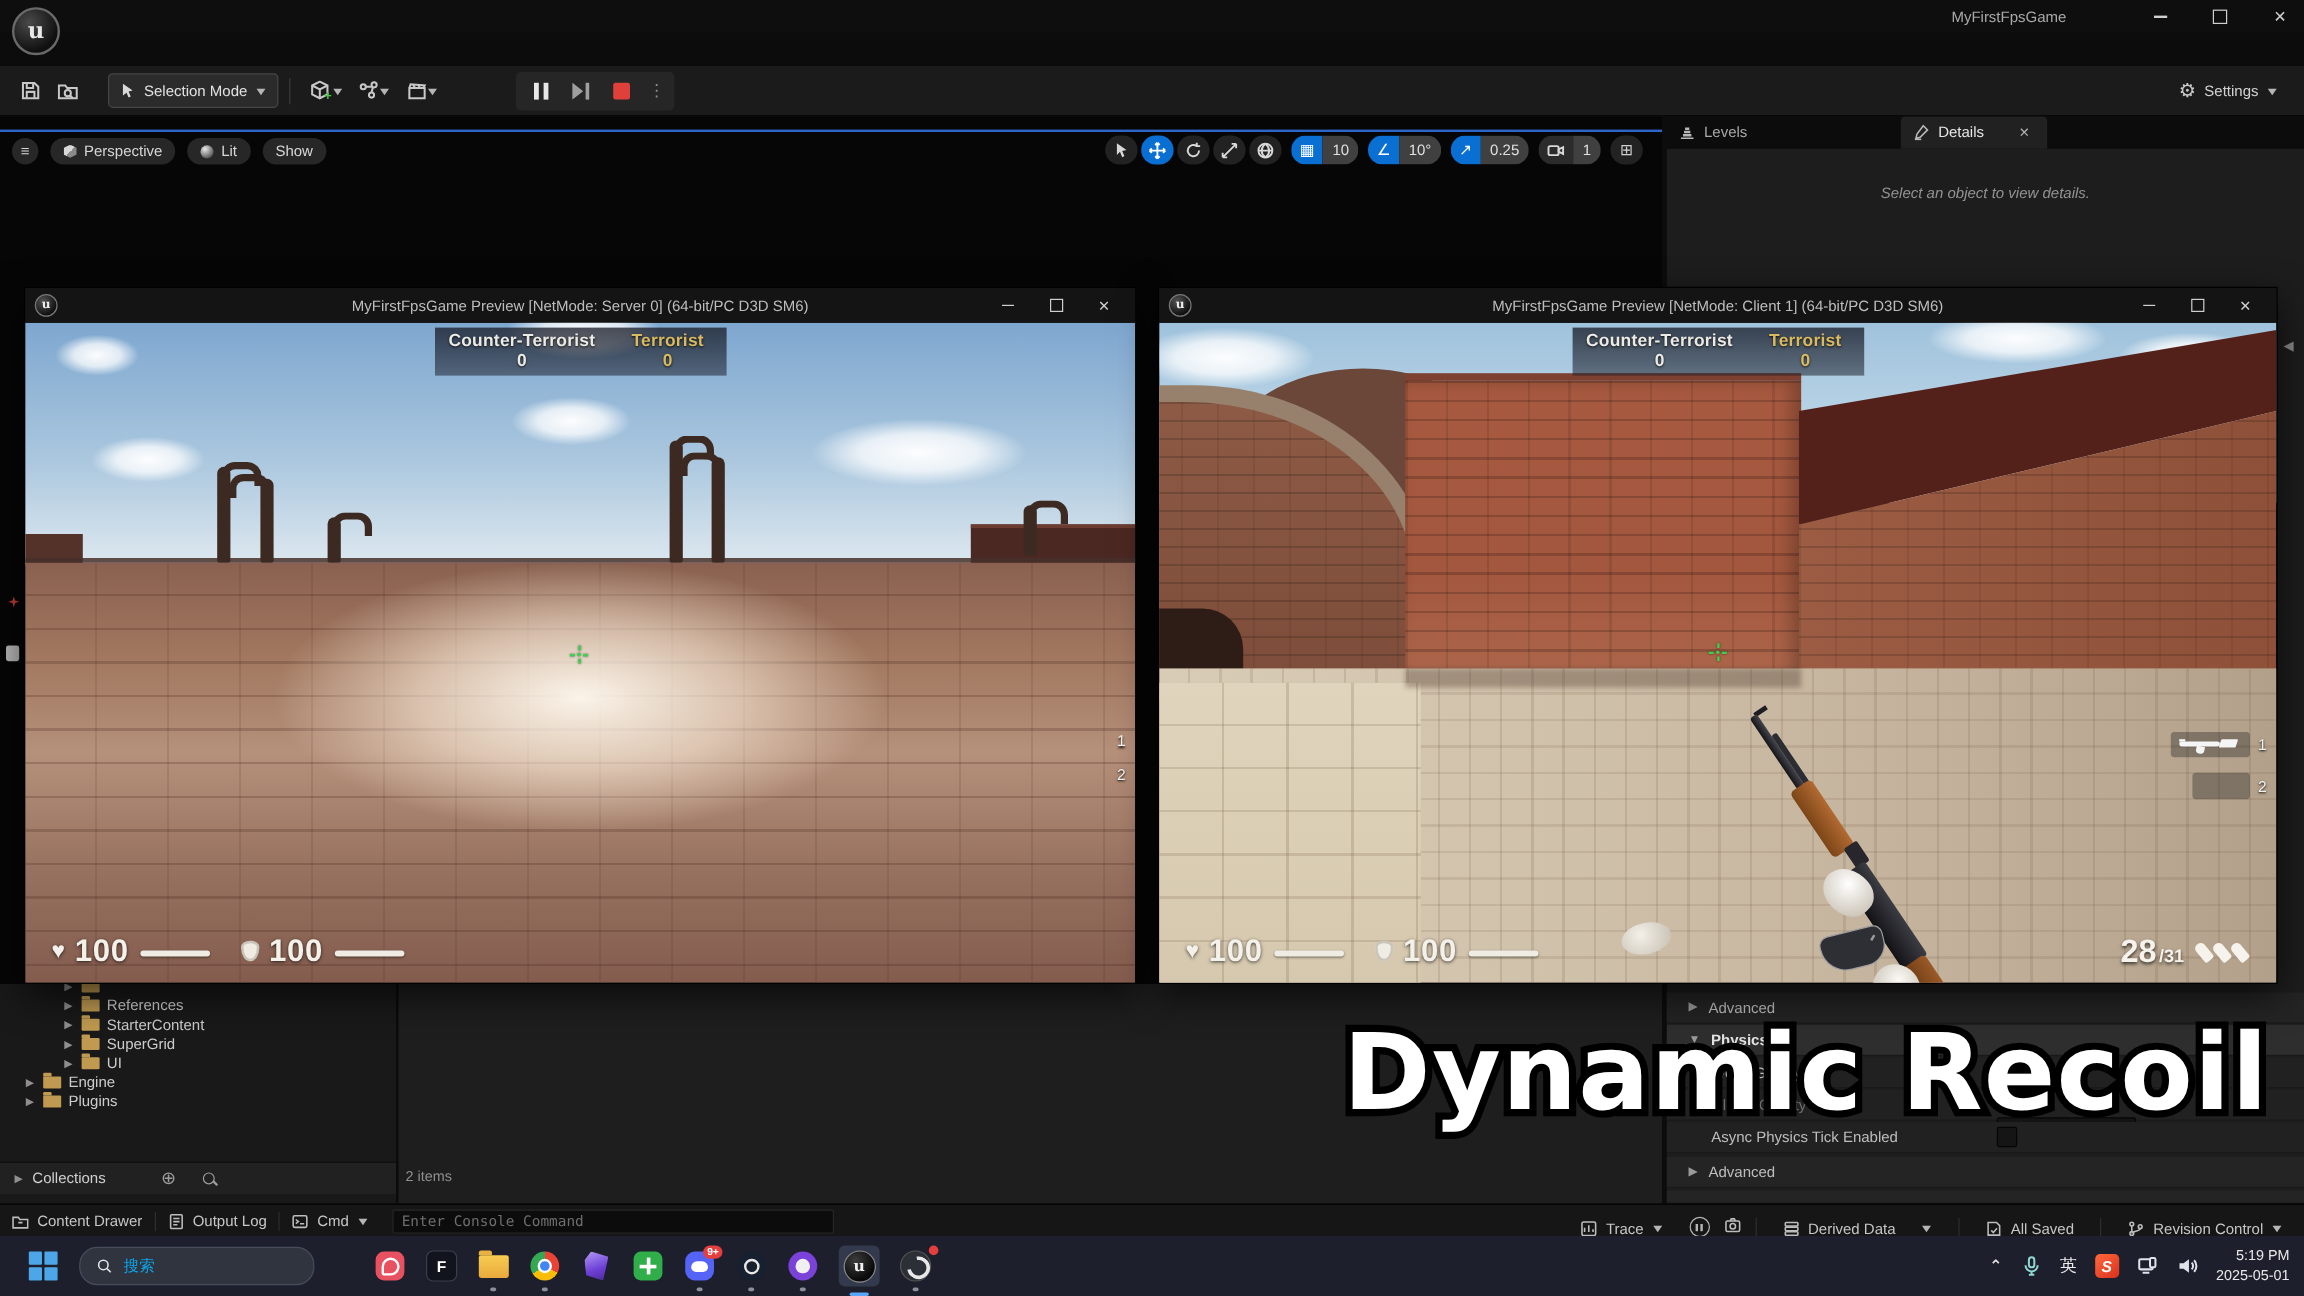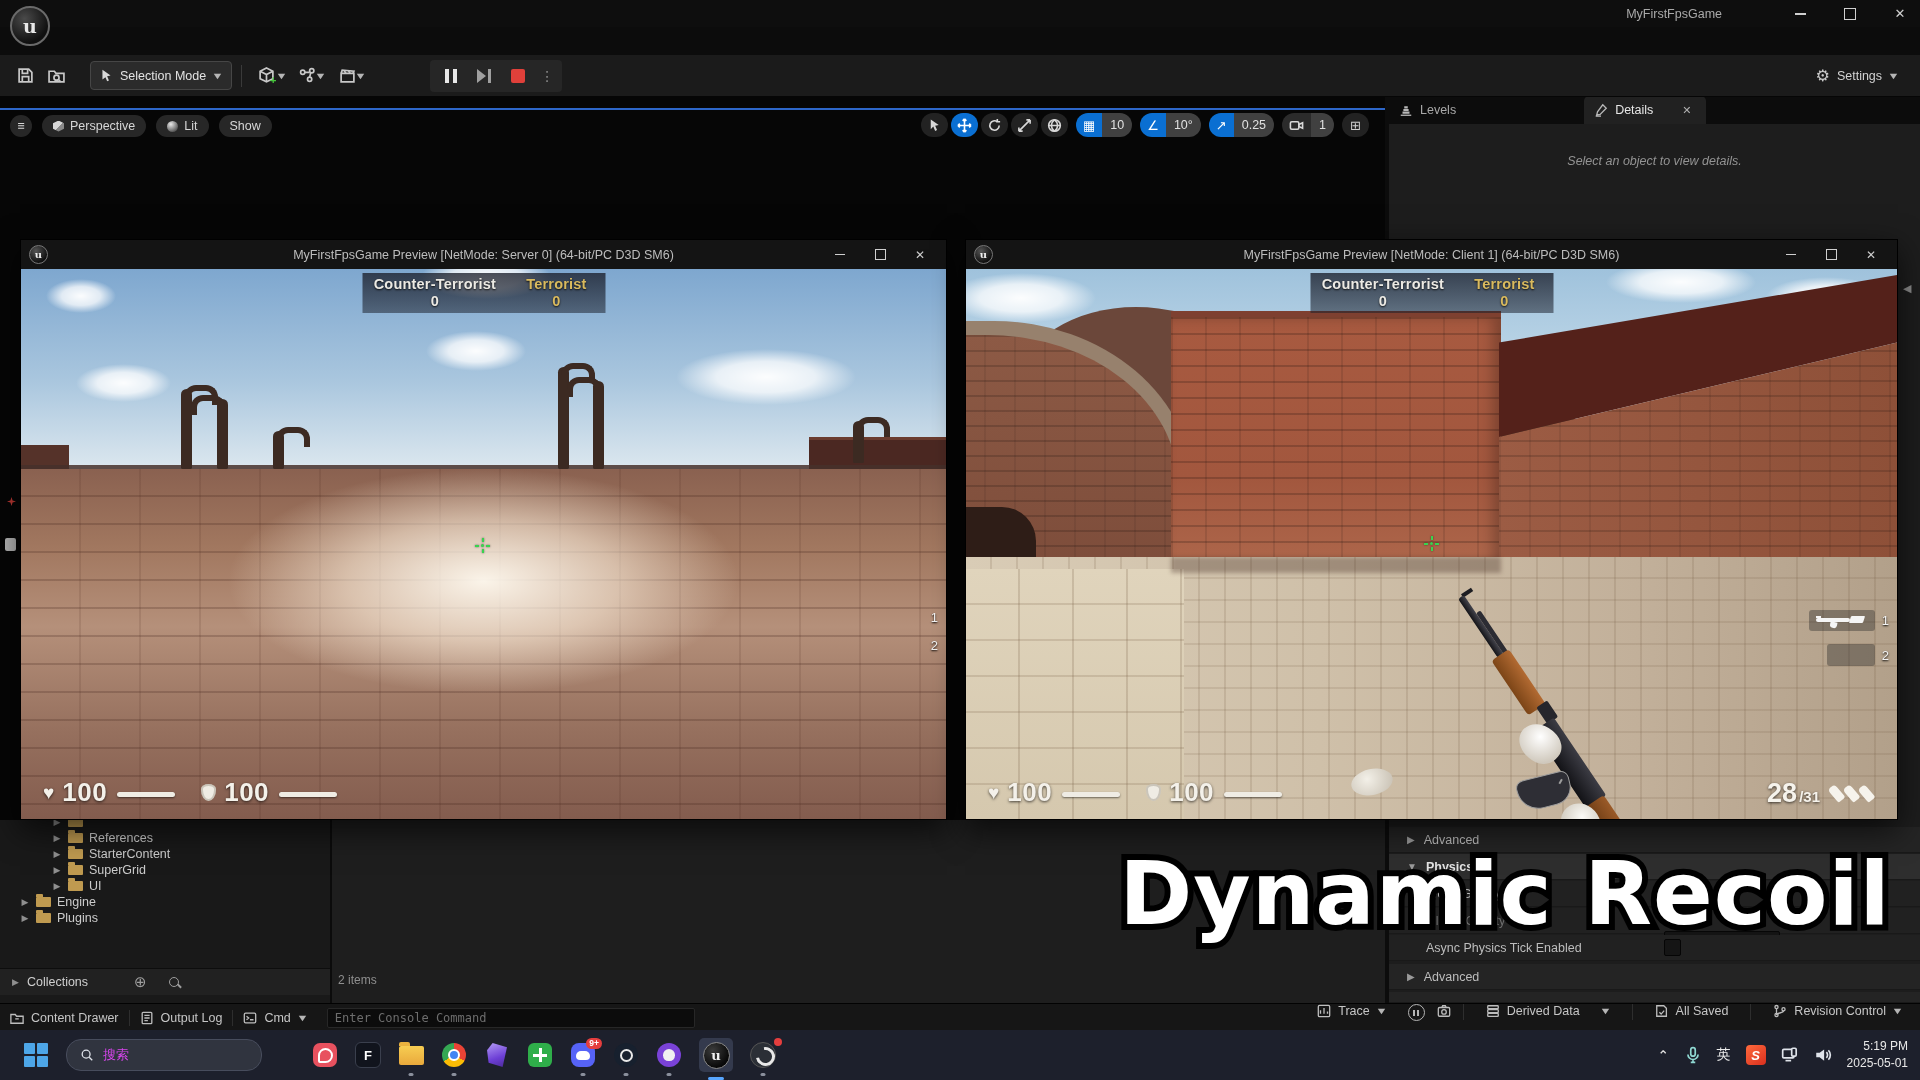--- a/index.html
+++ b/index.html
@@ -103,31 +103,31 @@
   .items-count{position:absolute;left:338px;top:153px;font-size:12px;color:#8f8f8f;}
 
   
   .statusbar{position:absolute;left:0;top:1003px;width:1920px;height:27px;background:#161616;border-top:1px solid #020202;
     display:flex;align-items:center;z-index:10;font-size:12.5px;color:#c6c6c6;}
   .sb-item{display:flex;align-items:center;gap:7px;padding:0 10px;}
   .sb-sep{width:1px;height:16px;background:#2e2e2e;}
   .console{margin-left:10px;width:352px;height:18px;background:#0c0c0c;border:1px solid #272727;border-radius:2px;
     font-family:"DejaVu Sans Mono",monospace;font-size:12px;color:#9a9a9a;padding:0 7px;outline:none;}
   .console::placeholder{color:#6d6d6d;}
-  .sb-right{position:absolute;right:8px;top:0;height:100%;display:flex;align-items:flex-start;gap:12px;}
+  .sb-right{position:absolute;right:8px;top:0;height:100%;display:flex;align-items:flex-end;gap:12px;}
   svg.sicon{width:14px;height:14px;stroke:#bdbdbd;fill:none;stroke-width:1.5;}
   .circbtn{width:15px;height:15px;border:1.5px solid #b5b5b5;border-radius:50%;display:flex;align-items:center;justify-content:center;gap:1.5px;}
   .circbtn i{display:block;width:2px;height:6px;background:#b5b5b5;}
 
   
   .taskbar{position:absolute;left:0;top:1030px;width:1920px;height:50px;background:#1d202c;z-index:11;display:flex;align-items:center;}
   .start{margin-left:24px;width:24px;height:24px;display:grid;grid-template-columns:11px 11px;grid-gap:2px;}
   .start i{display:block;width:11px;height:11px;background:#4da6e8;border-radius:1px;}
   .searchpill{margin-left:18px;width:168px;height:30px;border-radius:15px;background:#30343f;border:1px solid #474c5c;
-    display:flex;align-items:center;gap:9px;padding:0 13px;color:#d946ef;font-size:13px;}
+    display:flex;align-items:center;gap:9px;padding:0 13px;color:#0ea5e9;font-size:13px;}
   .task-icons{display:flex;align-items:center;gap:17px;margin-left:50px;}
   .ticonw{position:relative;width:26px;height:26px;display:flex;align-items:center;justify-content:center;}
   .dot{position:absolute;bottom:-8px;left:50%;transform:translateX(-50%);width:5px;height:3px;border-radius:2px;background:#8a8f9c;}
   .dot.blue{width:16px;background:#58a6ff;}
   .badge{position:absolute;top:-4px;right:-6px;background:#e53e3e;color:#fff;font-size:8.5px;font-weight:700;
     border-radius:8px;padding:1px 3px;line-height:1;}
   .badge.dotb{width:8px;height:8px;padding:0;border-radius:50%;}
   .app-red{width:24px;height:24px;border-radius:7px;background:#e8515f;display:flex;align-items:center;justify-content:center;}
   .app-red i{width:11px;height:11px;border:2.5px solid #fff;border-radius:50% 50% 50% 2px;}
   .app-f{width:24px;height:24px;border-radius:6px;background:#11141d;border:1px solid #3a3f4d;display:flex;align-items:center;justify-content:center;color:#fff;font-weight:700;font-size:13px;}

